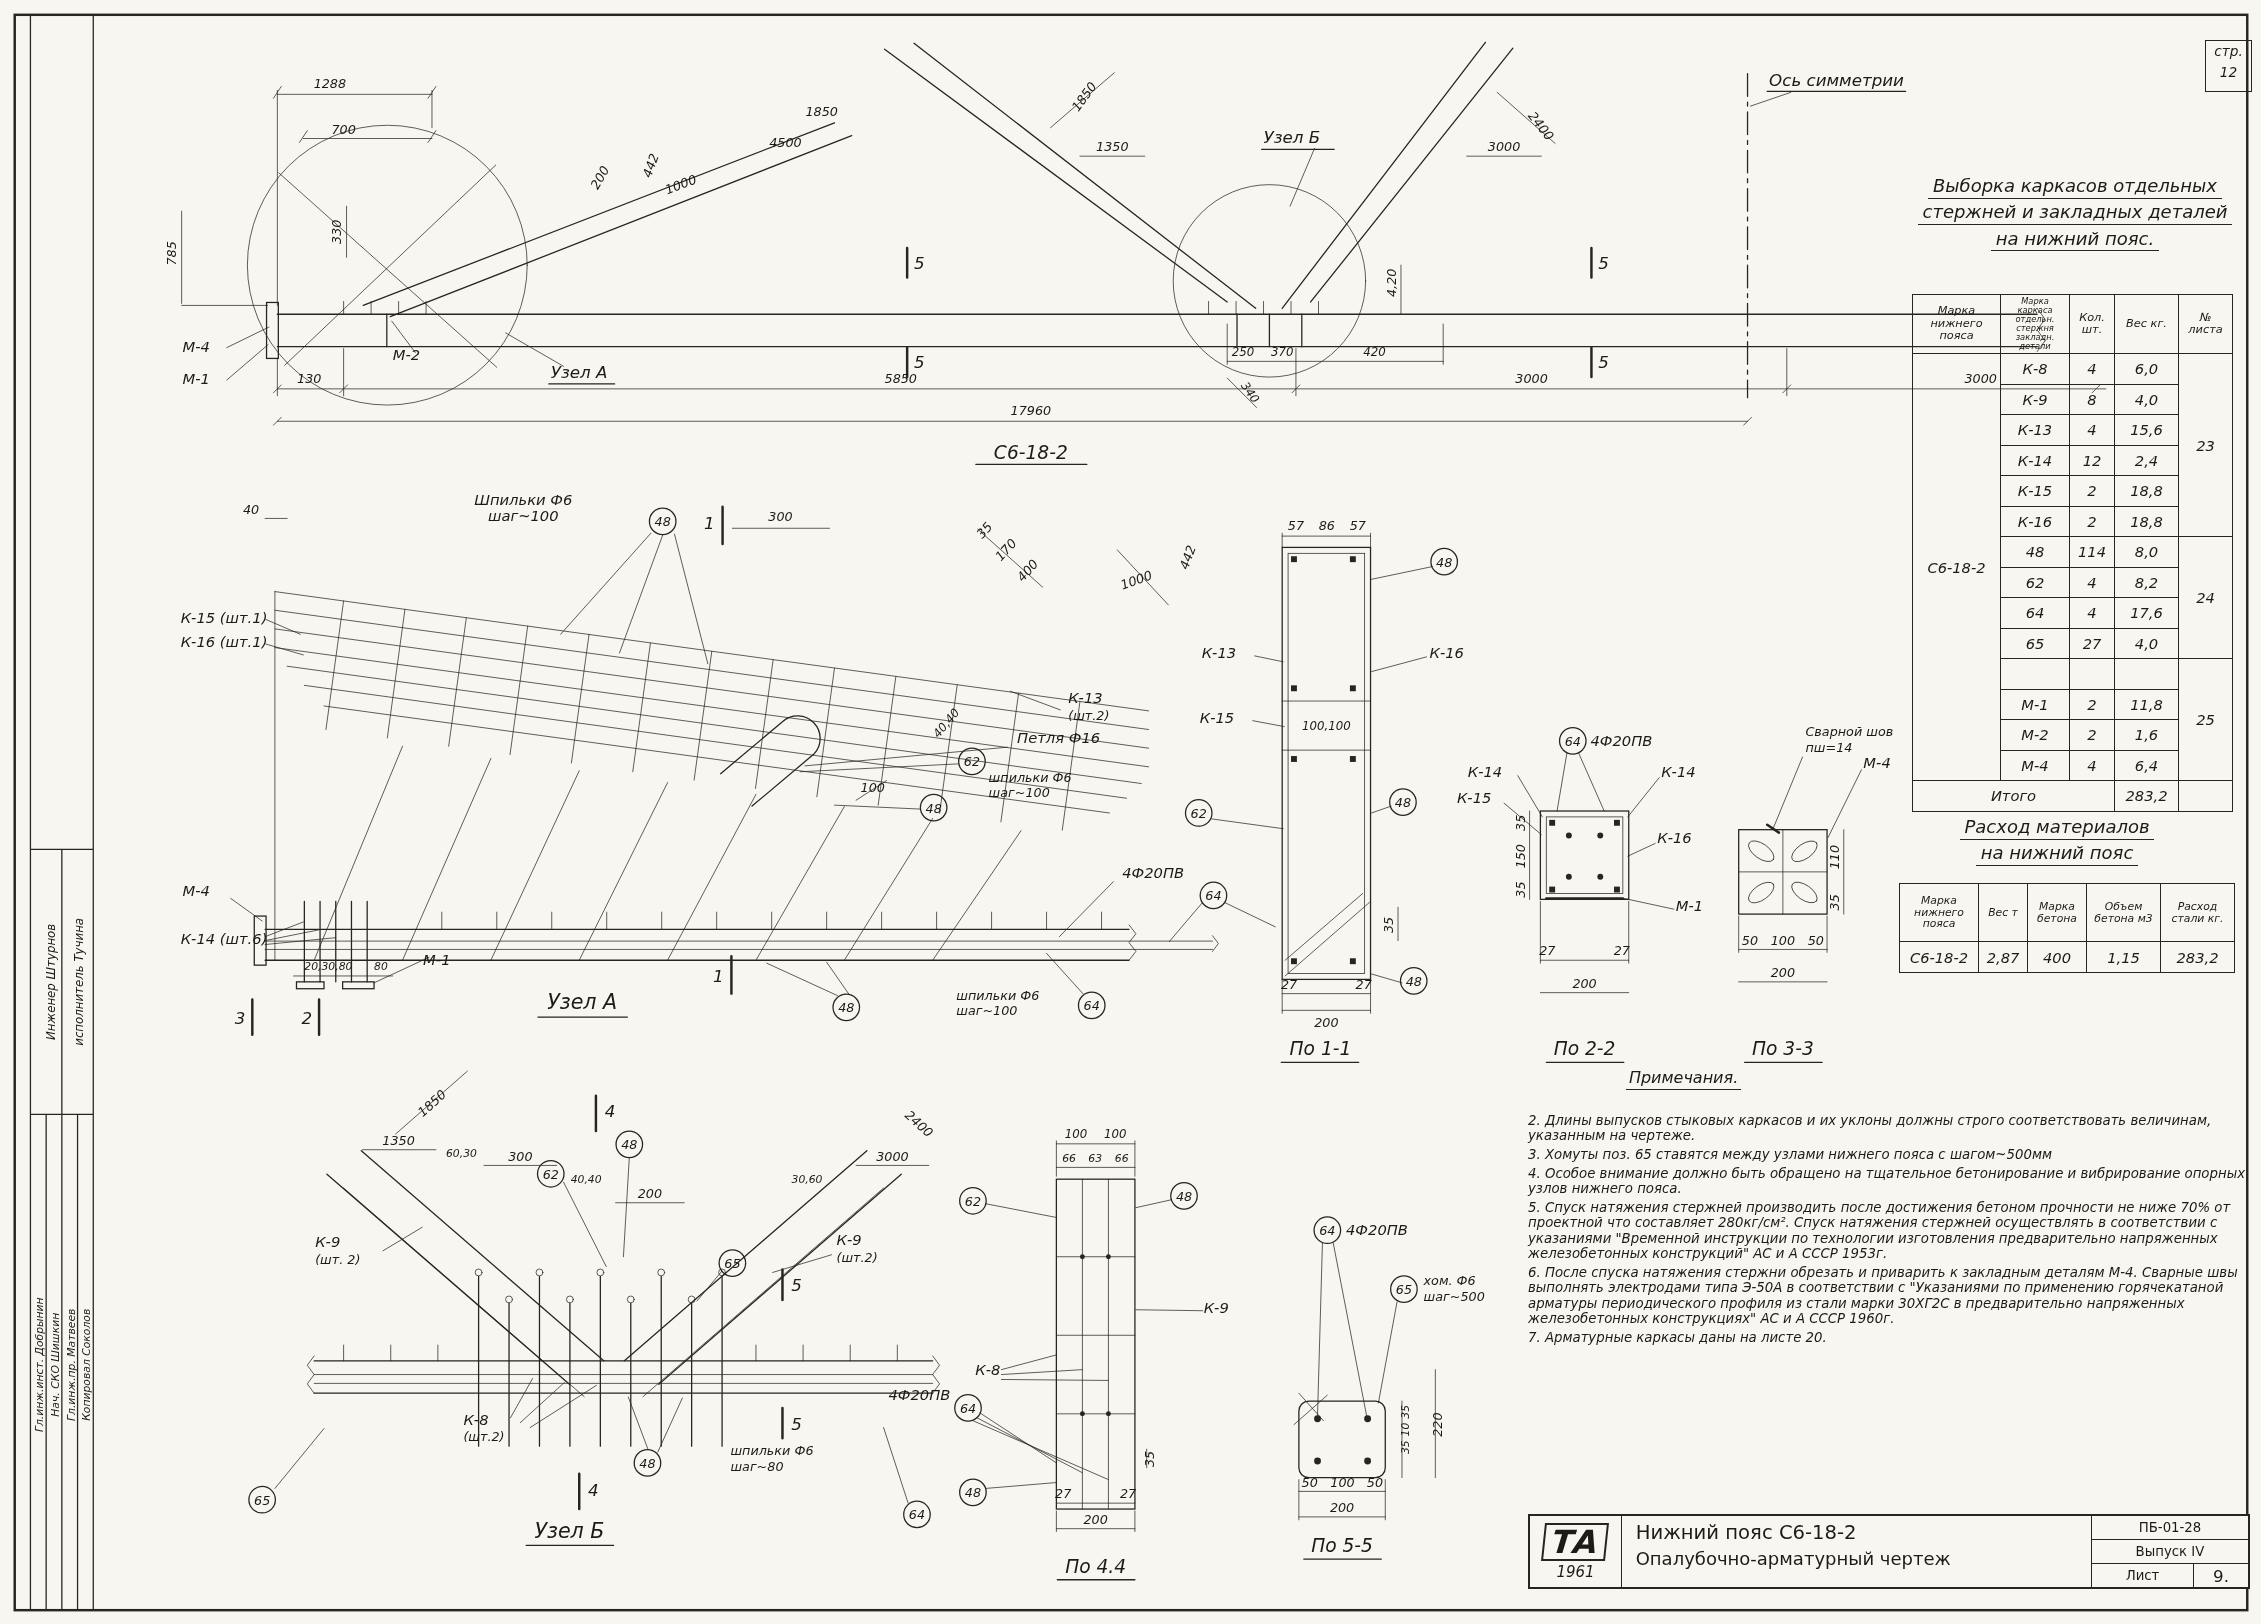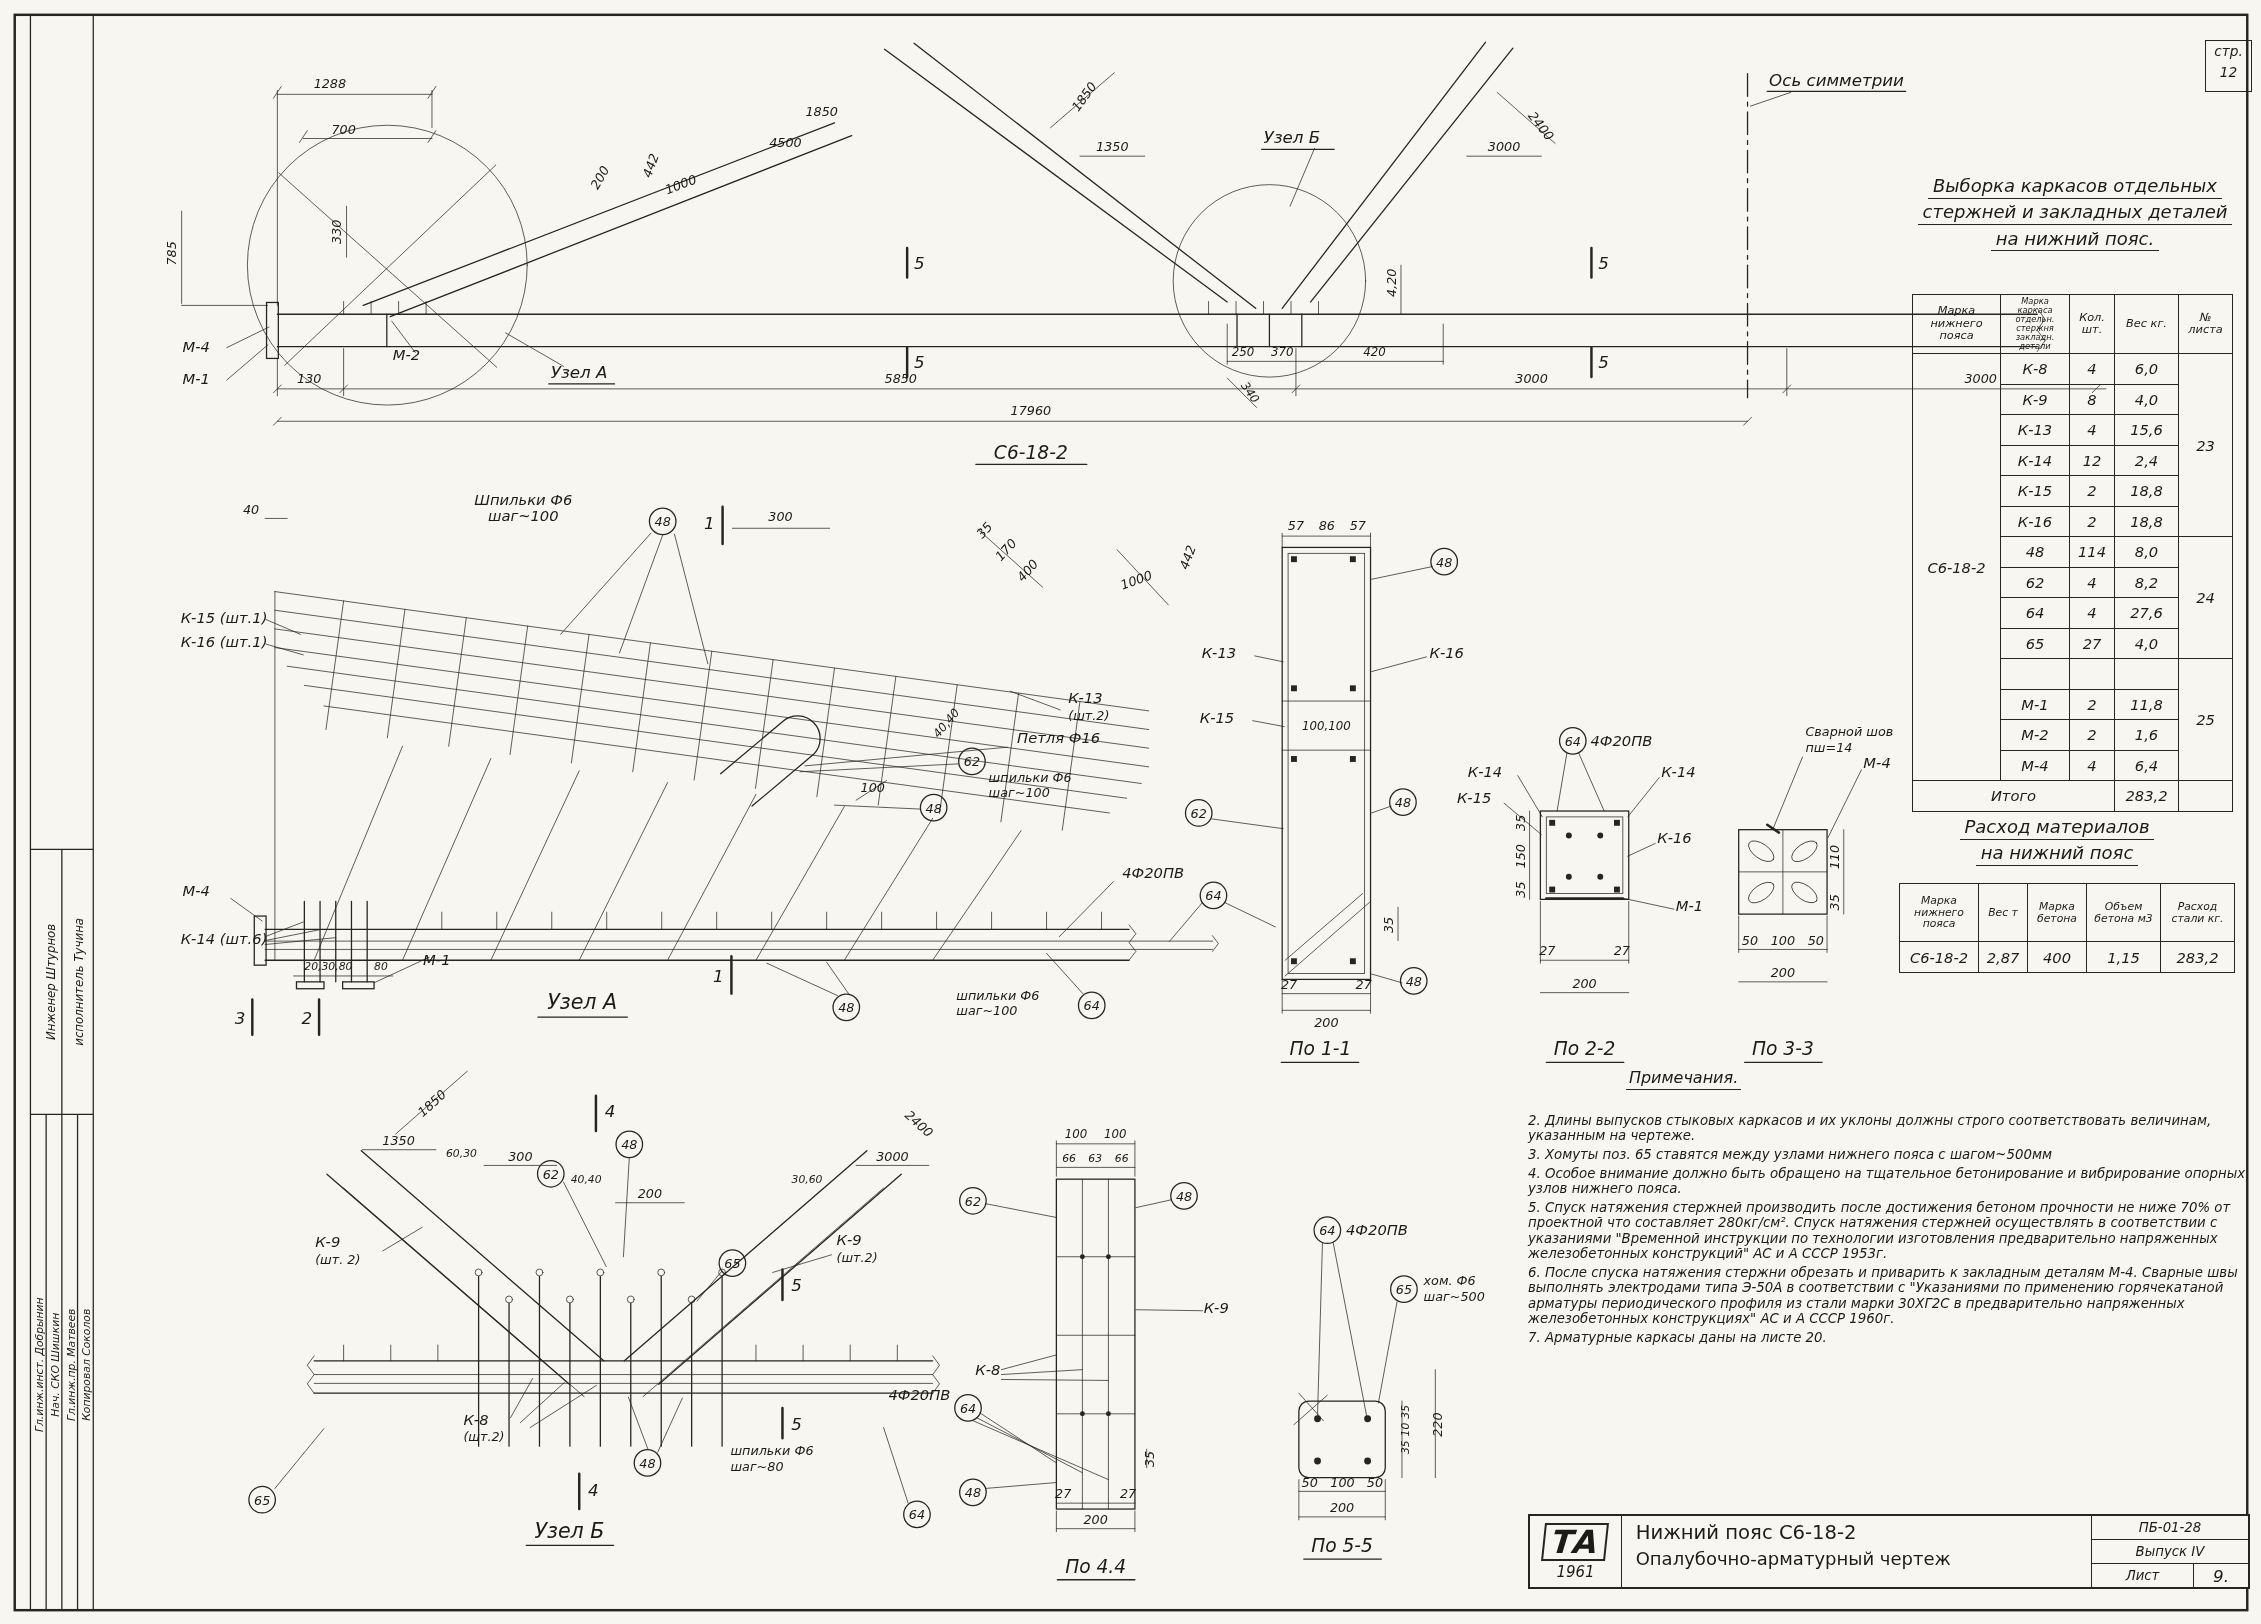--- a/index.html
+++ b/index.html
@@ -52,21 +52,21 @@
   .titleblock{position:absolute;left:1528px;top:1514px;width:722px;height:75px;
               border:2px solid #26261e;display:flex;background:#f7f6f0;box-sizing:border-box}
   .tb-logo{width:91px;border-right:1.5px solid #26261e;display:flex;flex-direction:column;
            align-items:center;justify-content:center}
   .tb-logo .mark{font-weight:bold;font-style:italic;font-size:32px;line-height:1;
                  border:2px solid #26261e;padding:1px 6.9px;transform:skewX(-6deg)}
   .tb-logo .yr{font-style:italic;font-size:15px;margin-top:2px}
   .tb-main{flex:1;padding:4.9px 0 0 13.7px;}
   .tb-main .l1{font-size:19.6px}
   .tb-main .l2{font-size:18px;margin-top:4px}
-  .tb-right{width:156px;border-left:1.5px solid #26261e;display:flex;flex-direction:column;font-style:italic}
+  .tb-right{width:156px;border-left:1.5px solid #26261e;display:flex;flex-direction:column;}
   .tb-right .r1,.tb-right .r2{flex:1;display:flex;align-items:center;justify-content:center;
         font-size:13.3px;border-bottom:1.5px solid #26261e}
   .tb-right .r3{flex:1;display:flex}
   .tb-right .r3 .c1{flex:1;display:flex;align-items:center;justify-content:center;font-size:13.3px;
         border-right:1.5px solid #26261e}
   .tb-right .r3 .c2{width:54px;display:flex;align-items:center;justify-content:center;font-size:16.7px}
 
   .corner{position:absolute;left:2205px;top:40px;width:45px;height:50px;border:1.5px solid #26261e;
           text-align:center;font-style:italic;font-size:13.7px;line-height:1.55}
 </style>
@@ -533,21 +533,21 @@
           <td rowspan="4">24</td>
         </tr>
     <tr>
           <td>62</td>
           <td>4</td>
           <td>8,2</td>
         </tr>
     <tr>
           <td>64</td>
           <td>4</td>
-          <td>27,6</td>
+          <td>17,6</td>
         </tr>
     <tr>
           <td>65</td>
           <td>27</td>
           <td>4,0</td>
         </tr>
     <tr>
           <td></td>
           <td></td>
           <td></td>

